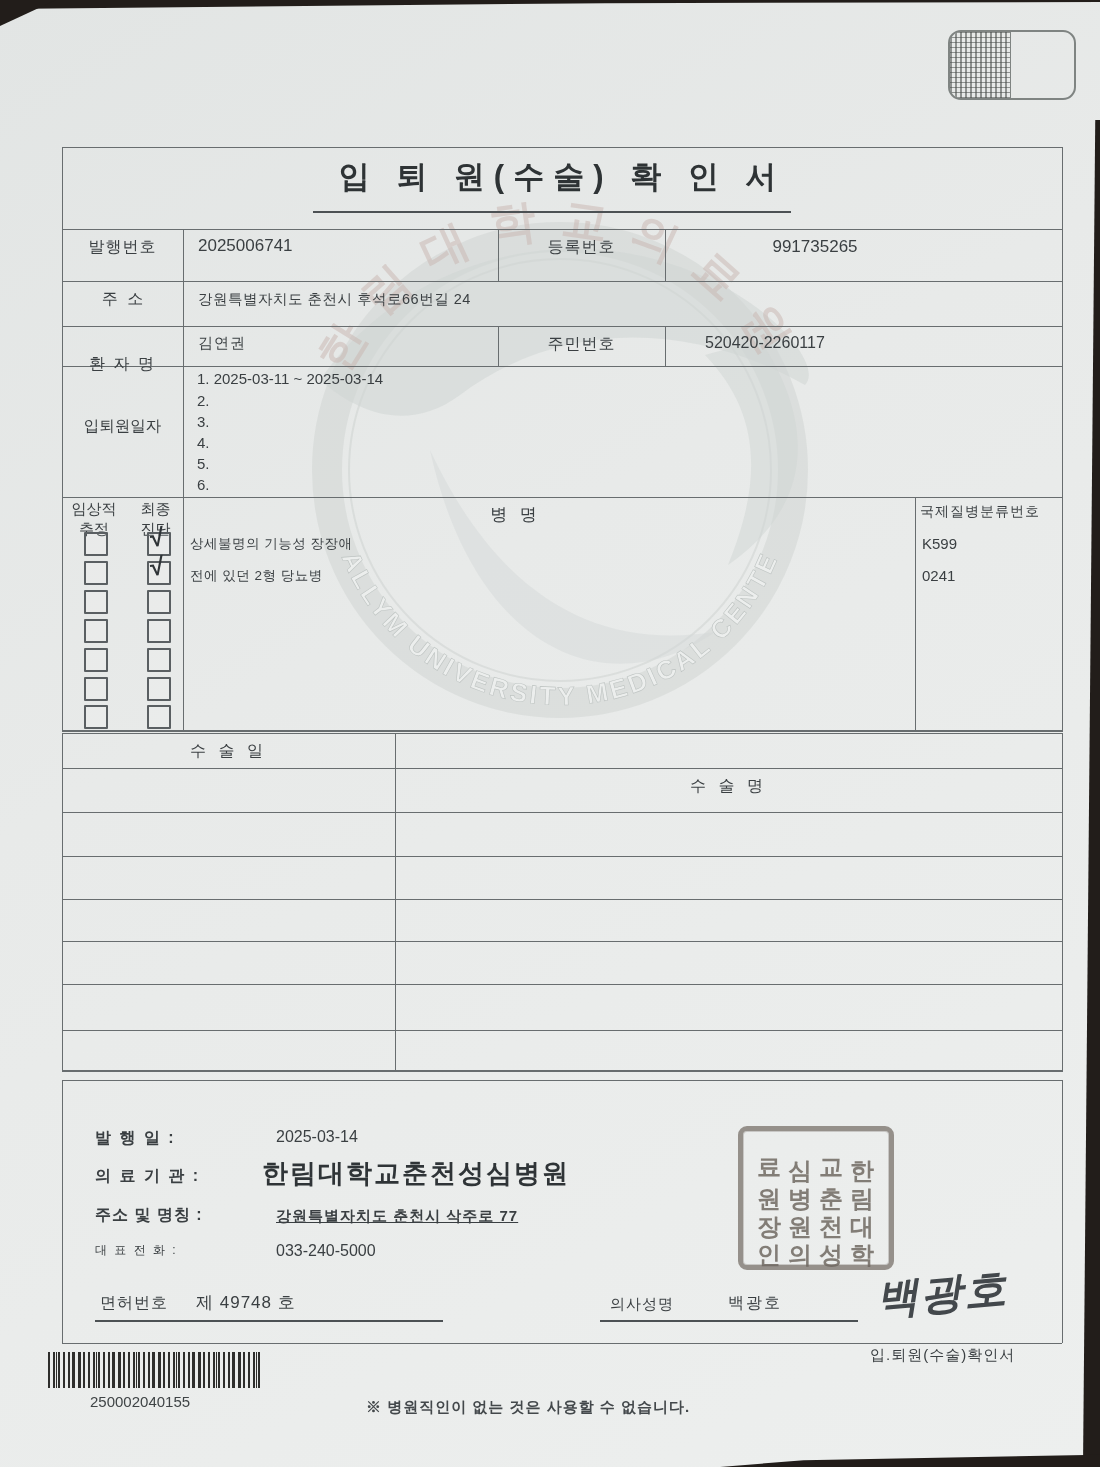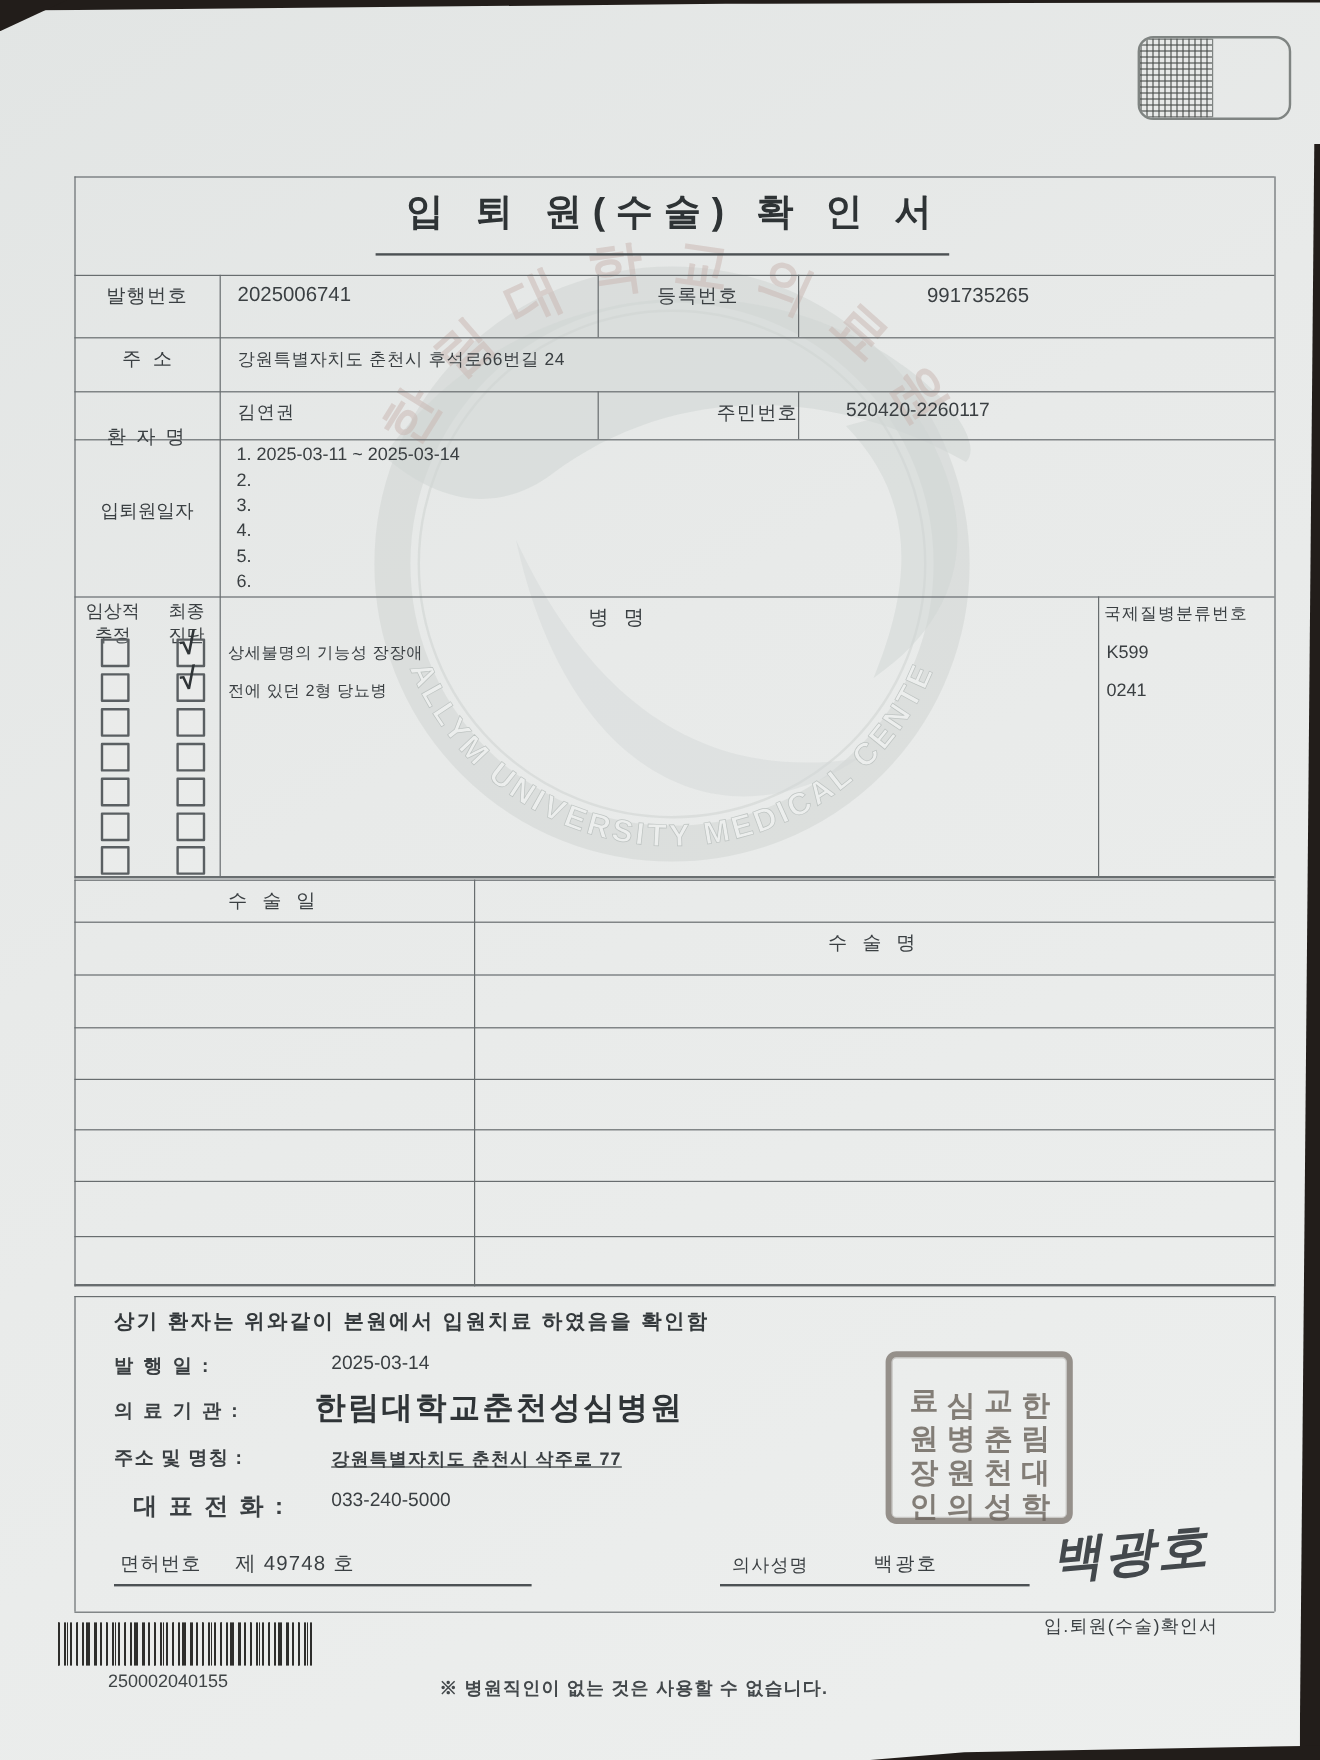--- a/index.html
+++ b/index.html
@@ -92,21 +92,21 @@
     <div class="txt ctr" style="left:62px;top:237px;width:121px;font-size:16px;letter-spacing:1px;">발행번호</div>
     <div class="txt" style="left:198px;top:236px;font-size:17px;">2025006741</div>
     <div class="txt ctr" style="left:498px;top:237px;width:167px;font-size:16px;letter-spacing:1px;">등록번호</div>
     <div class="txt ctr" style="left:665px;top:237px;width:300px;font-size:17px;">991735265</div>
 
     <div class="txt ctr" style="left:62px;top:289px;width:121px;font-size:16px;font-family:Liberation Mono, monospace;">주      소</div>
     <div class="txt" style="left:198px;top:290px;font-size:14.5px;letter-spacing:0.5px;">강원특별자치도 춘천시 후석로66번길  24</div>
 
     <div class="txt ctr" style="left:62px;top:334px;width:121px;font-size:16px;letter-spacing:2px;margin-top:20px;">환 자 명</div>
     <div class="txt" style="left:198px;top:334px;font-size:15px;letter-spacing:1px;">김연권</div>
-    <div class="txt ctr" style="left:498px;top:334px;width:167px;font-size:16px;letter-spacing:1px;text-align:right;">주민번호</div>
+    <div class="txt ctr" style="left:498px;top:334px;width:167px;font-size:16px;letter-spacing:1px;">주민번호</div>
     <div class="txt" style="left:705px;top:334px;font-size:16px;">520420-2260117</div>
 
     <div class="txt ctr" style="left:62px;top:416px;width:121px;font-size:15.5px;">입퇴원일자</div>
     <div class="txt" style="left:197px;top:370px;font-size:15px;">1.   2025-03-11 ~ 2025-03-14</div>
     <div class="txt" style="left:197px;top:392px;font-size:15px;">2.</div>
     <div class="txt" style="left:197px;top:413px;font-size:15px;">3.</div>
     <div class="txt" style="left:197px;top:434px;font-size:15px;">4.</div>
     <div class="txt" style="left:197px;top:455px;font-size:15px;">5.</div>
     <div class="txt" style="left:197px;top:476px;font-size:15px;">6.</div>
 
@@ -154,32 +154,31 @@
     <div class="vl" style="left:395px;top:733px;height:339px;"></div>
     <div class="vl" style="left:1062px;top:733px;height:339px;"></div>
     <div class="txt ctr" style="left:62px;top:741px;width:333px;font-size:16px;letter-spacing:4px;">수 술 일</div>
     <div class="txt ctr" style="left:395px;top:741px;width:667px;font-size:16px;letter-spacing:4px;margin-top:35px;">수 술 명</div>
 
     <div class="hl" style="left:62px;top:1080px;width:1000px;"></div>
     <div class="hl" style="left:62px;top:1343px;width:1000px;"></div>
     <div class="vl" style="left:62px;top:1080px;height:263px;"></div>
     <div class="vl" style="left:1062px;top:1080px;height:263px;"></div>
 
-    <div class="txt" style="left:95px;top:1090px;font-size:17px;font-weight:bold;letter-spacing:2px;color:#33383b;">상기 환자는 위와같이 본원에서 입원치료 하였음을 확인함</div>
 
     <div class="txt" style="left:95px;top:1128px;font-size:16px;font-weight:bold;letter-spacing:2px;">발   행   일 :</div>
     <div class="txt" style="left:276px;top:1128px;font-size:16px;">2025-03-14</div>
 
     <div class="txt" style="left:95px;top:1166px;font-size:16px;font-weight:bold;letter-spacing:2px;">의 료 기 관  :</div>
     <div class="txt" style="left:262px;top:1156px;font-size:26px;font-weight:bold;letter-spacing:2px;color:#2f3437;">한림대학교춘천성심병원</div>
 
     <div class="txt" style="left:95px;top:1205px;font-size:16px;font-weight:bold;letter-spacing:1px;">주소 및 명칭 :</div>
     <div class="txt" style="left:276px;top:1207px;font-size:15px;font-weight:bold;letter-spacing:1px;text-decoration:underline;">강원특별자치도 춘천시 삭주로 77</div>
 
-    <div class="txt" style="left:95px;top:1242px;font-size:20px;font-weight:bold;letter-spacing:2px;margin-left:16px;">대 표 전 화  :</div>
+    <div class="txt" style="left:95px;top:1242px;font-size:12px;font-weight:normal;letter-spacing:2px;">대 표 전 화  :</div>
     <div class="txt" style="left:276px;top:1242px;font-size:16px;">033-240-5000</div>
 
     <div class="txt" style="left:100px;top:1293px;font-size:16px;letter-spacing:1px;">면허번호</div>
     <div class="txt" style="left:196px;top:1291px;font-size:17px;letter-spacing:1px;">제 49748 호</div>
     <div class="uline" style="left:95px;top:1320px;width:348px;height:1.5px;"></div>
 
     <div class="txt" style="left:610px;top:1295px;font-size:15px;letter-spacing:1px;">의사성명</div>
     <div class="txt" style="left:728px;top:1293px;font-size:16px;letter-spacing:2px;">백광호</div>
     <div class="uline" style="left:600px;top:1320px;width:258px;height:1.5px;"></div>
 

